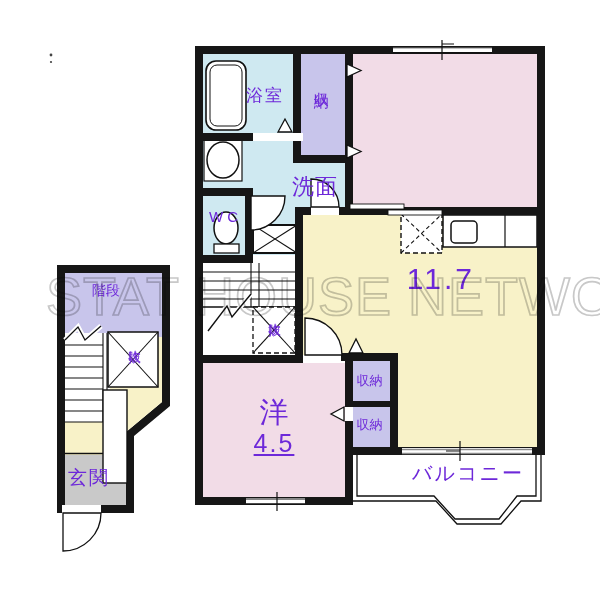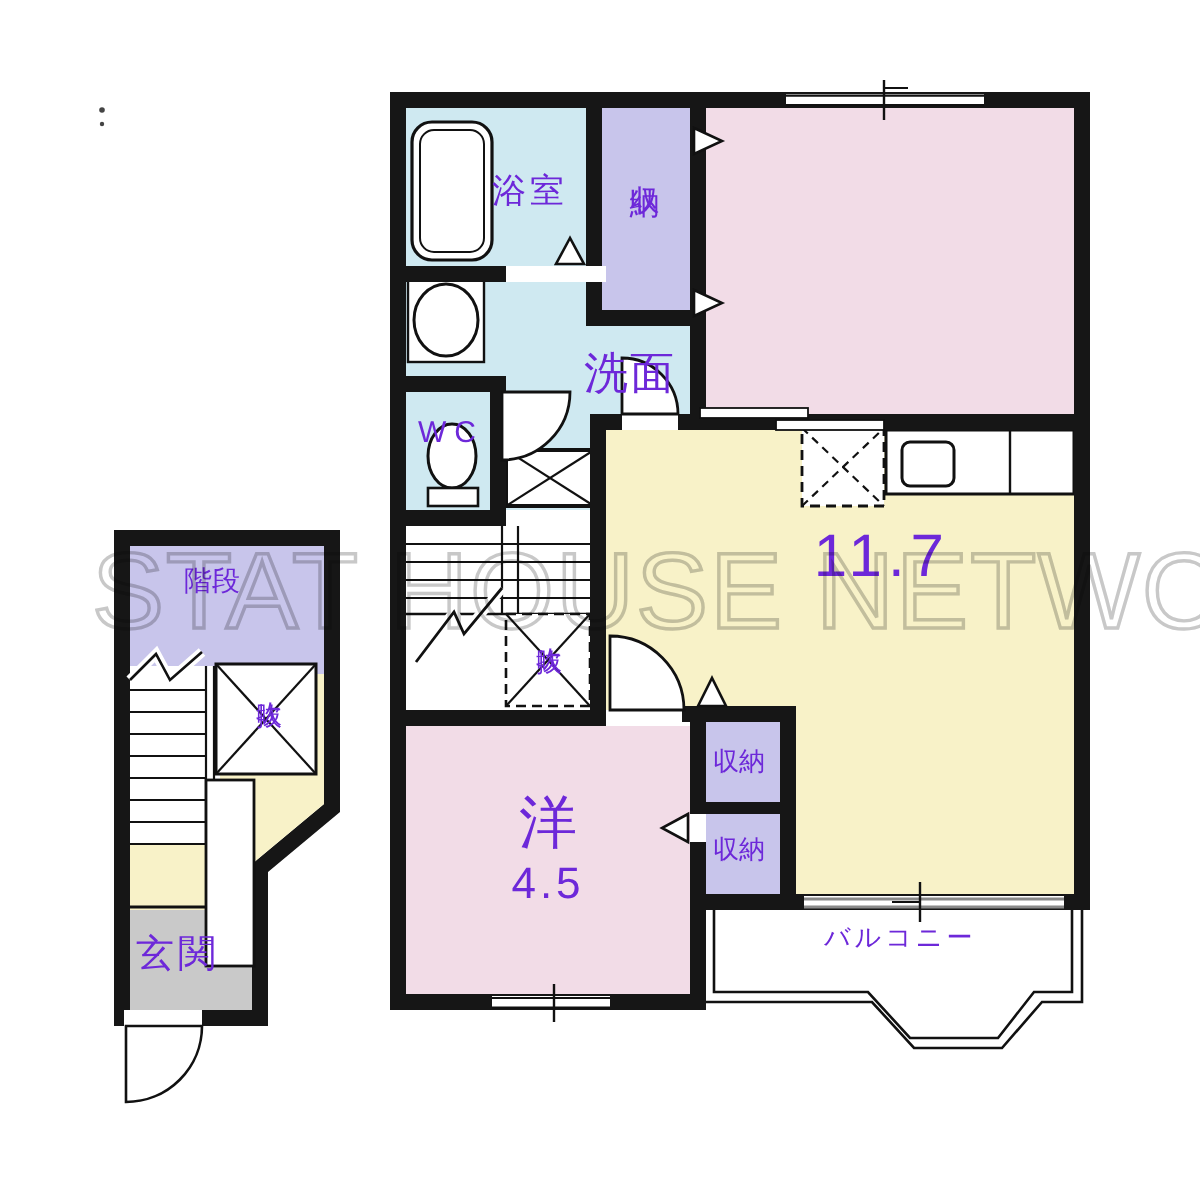--- a/index.html
+++ b/index.html
@@ -211,24 +211,24 @@
 
   <div class="lbl center" style="left:345px;top:262px;width:130px;">
     <div style="font-size:30px;letter-spacing:3px;text-align:right;">11.7</div>
   </div>
 
   <div class="lbl center" style="left:349px;top:374px;width:41px;font-size:13px;">収納</div>
   <div class="lbl center" style="left:349px;top:418px;width:41px;font-size:13px;">収納</div>
 
   <div class="lbl center" style="left:203px;top:396px;width:142px;">
     <div style="font-size:29px;">洋</div>
-    <div style="font-size:22px;letter-spacing:2px;">4.5</div>
+    <div style="font-size:25px;letter-spacing:2px;text-decoration:underline;">4.5</div>
   </div>
 
-  <div class="lbl" style="left:412px;top:462px;font-size:13px;letter-spacing:2px;text-align:center;">バルコニー</div>
+  <div class="lbl" style="left:412px;top:462px;font-size:20px;letter-spacing:2px;text-align:center;">バルコニー</div>
 
   <div class="lbl center" style="left:65px;top:280px;width:82px;font-size:14px;line-height:21px;">
     <div>階段</div>
   </div>
 
   <div class="lbl vtext" style="left:126px;top:340px;font-size:13px;height:42px;letter-spacing:1px;">吹抜</div>
   <div class="lbl" style="left:68px;top:467px;font-size:19px;letter-spacing:2px;">玄関</div>
 
   <div class="watermark">STAT HOUSE NETWORK</div>
 </div>

